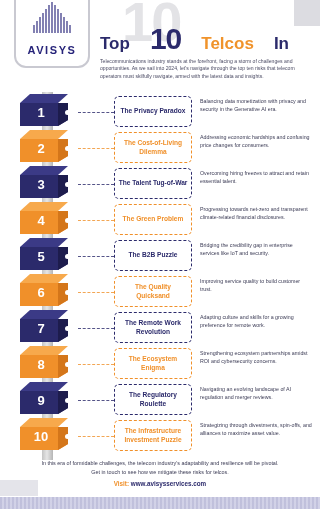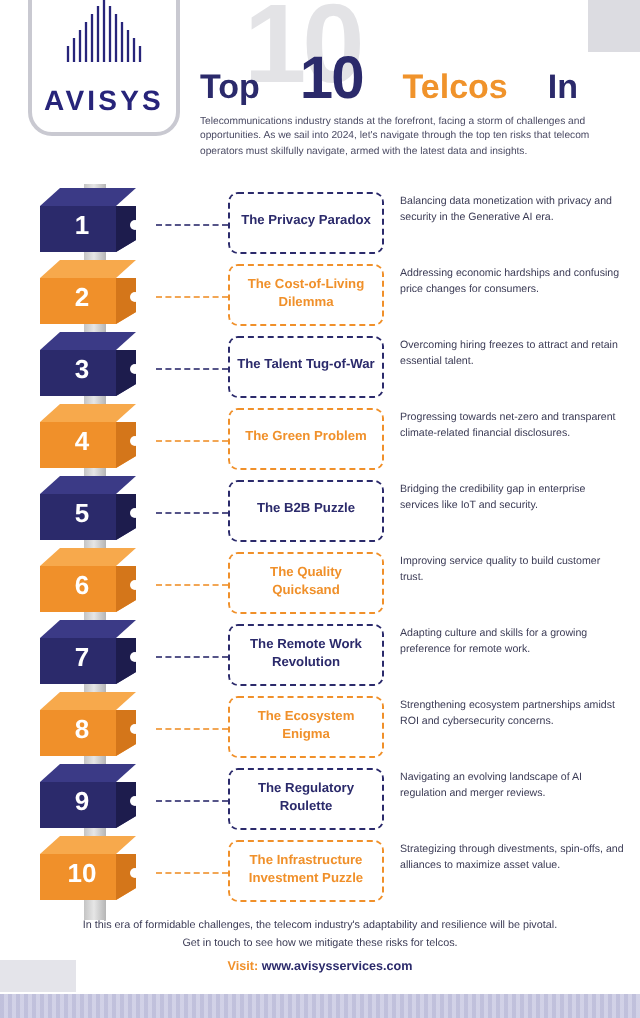--- a/index.html
+++ b/index.html
@@ -38,21 +38,21 @@
     width:76px; height:80px;
     background:#ffffff;
     border:2px solid #c9c9d1;
     border-radius:12px;
     display:flex; flex-direction:column;
     align-items:center; justify-content:center;
     z-index:6;
   }
   .logo-mark { width:46px; height:34px; }
   .logo-word {
-    font-size:14px; font-weight:bold; letter-spacing:1.6px;
+    font-size:11px; font-weight:bold; letter-spacing:1.6px;
     color:#27247a; margin-top:9px;
   }
 
   .title-wrap {
     position:absolute; left:100px; top:6px; width:212px;
   }
   .ghost-ten {
     position:absolute; left:22px; top:-12px;
     font-size:56px; font-weight:bold; color:#e3e3e6;
     line-height:1; z-index:0; letter-spacing:-2px;

